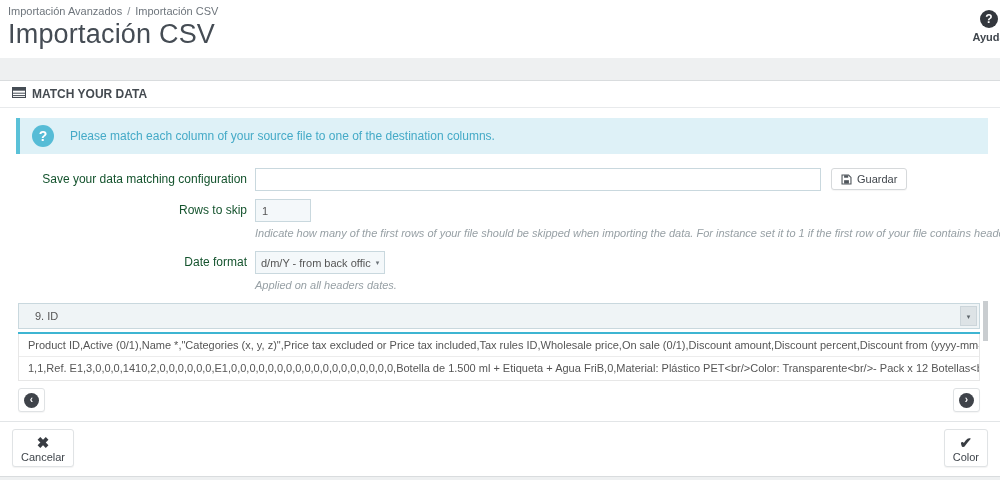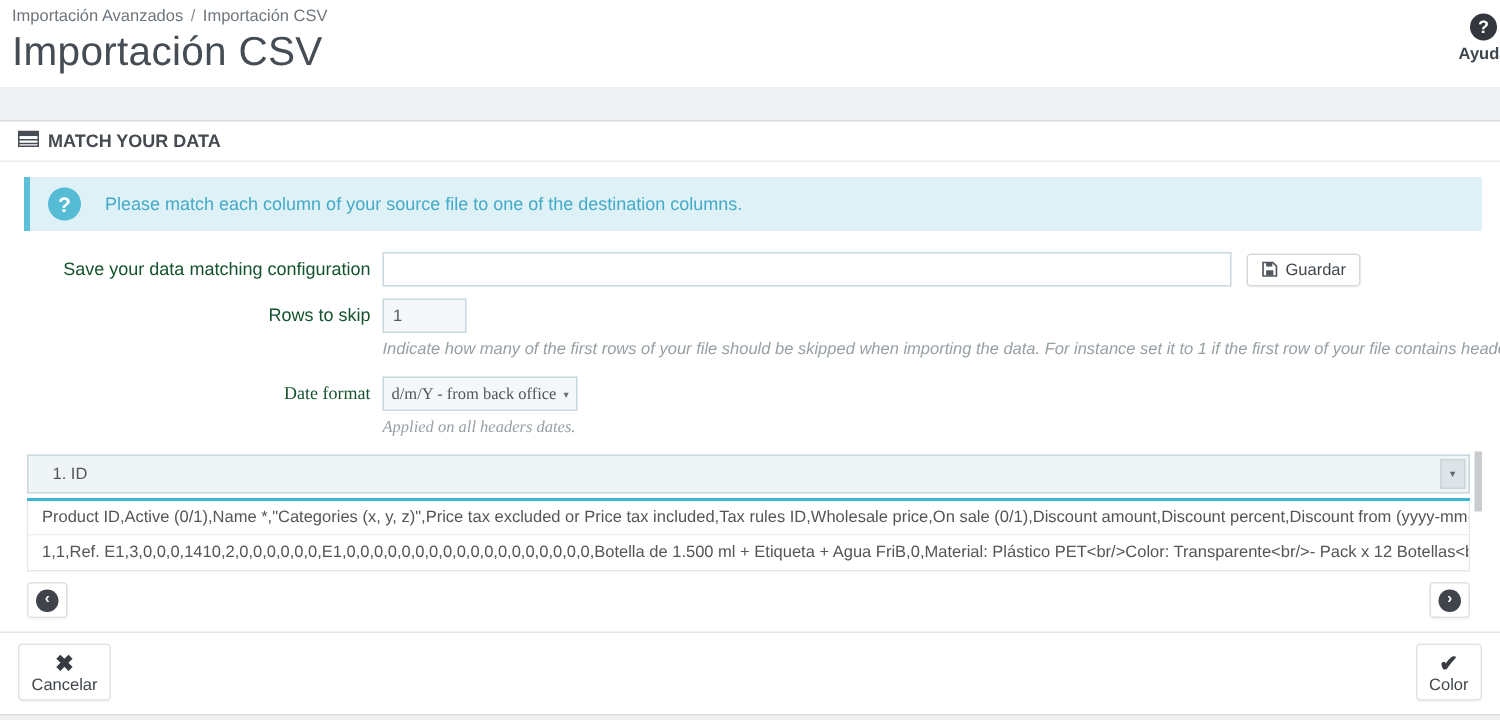--- a/index.html
+++ b/index.html
@@ -27,31 +27,31 @@
   .alert-info { margin:10px 12px 14px 16px; background:#def1f7; border-left:4px solid #5ac1d8;
     padding:7px 12px; display:flex; align-items:center; gap:16px;
     color:#45aac7; font-size:12px; }
   .alert-icon { flex:none; width:22px; height:22px; border-radius:50%; background:#56bcd6;
     color:#fff; font-weight:700; font-size:14px; line-height:22px; text-align:center; }
 
   
   .form-row { display:flex; align-items:flex-start; margin-bottom:8px; }
   .control-label { flex:none; width:255px; text-align:right; padding-right:8px;
     font-size:12px; color:#14532d; padding-top:4px; }
-  .field-col { display:flex; align-items:center; }
+  .field-col { display:flex; align-items:flex-start; }
   .field-stack { display:flex; flex-direction:column; }
   .input-wide { width:566px; height:23px; border:1px solid #c9d8de; background:#fff;
     font-size:11px; padding:0 6px; color:#555; }
   .btn-guardar { margin-left:10px; display:flex; align-items:center; gap:5px;
     padding:4px 9px; background:#fff; border:1px solid #d6d9db; border-radius:3px;
     font-size:11px; color:#40464c; cursor:pointer; box-shadow:0 1px 1px rgba(0,0,0,0.04); }
   .input-small { width:56px; height:23px; border:1px solid #c9d8de; background:#f4f8fa;
     font-size:11px; padding:0 6px; color:#555; }
   .help-text { font-size:11px; font-style:italic; color:#97a0a5; margin-top:5px; white-space:nowrap; }
-  .row-dateformat { margin-top:12px;font-family:Liberation Serif, serif; }
+  .row-dateformat { margin-top:12px; }
   .select-box { width:130px; height:23px; border:1px solid #c9d8de; background:#f4f8fa;
     display:flex; align-items:center; cursor:pointer; }
   .select-box .sel-text { flex:1; font-size:11px; color:#555; padding-left:5px; white-space:nowrap; overflow:hidden; }
   .select-caret { flex:none; width:13px; font-size:7px; color:#6b7artifacts278; color:#6b7278; text-align:center; }
 
   
   .match-area { margin:12px 12px 0 18px; position:relative; }
   .column-select { height:26px; background:#eff4f6; border:1px solid #c9d8de;
     display:flex; align-items:center; cursor:pointer; margin-right:8px; }
   .column-select .col-text { flex:1; font-size:11px; color:#555; padding-left:16px; }
@@ -145,21 +145,21 @@
         <div class="select-box">
           <span class="sel-text">d/m/Y - from back office</span>
           <span class="select-caret">▾</span>
         </div>
         <span class="help-text">Applied on all headers dates.</span>
       </div>
     </div>
 
     <div class="match-area">
       <div class="column-select">
-        <span class="col-text">1. ID</span>
+        <span class="col-text">9. ID</span>
         <span class="column-caret">▾</span>
       </div>
       <div class="vscroll"></div>
       <div class="teal-line"></div>
       <div class="csv-rows">
         <div class="csv-row">Product ID,Active (0/1),Name *,"Categories (x, y, z)",Price tax excluded or Price tax included,Tax rules ID,Wholesale price,On sale (0/1),Discount amount,Discount percent,Discount from (yyyy-mm-dd),Di</div>
         <div class="csv-row">1,1,Ref. E1,3,0,0,0,1410,2,0,0,0,0,0,0,E1,0,0,0,0,0,0,0,0,0,0,0,0,0,0,0,0,0,0,Botella de 1.500 ml + Etiqueta + Agua FriB,0,Material: Plástico PET&lt;br/&gt;Color: Transparente&lt;br/&gt;- Pack x 12 Botellas&lt;br/&gt;NO So</div>
       </div>
     </div>
 

